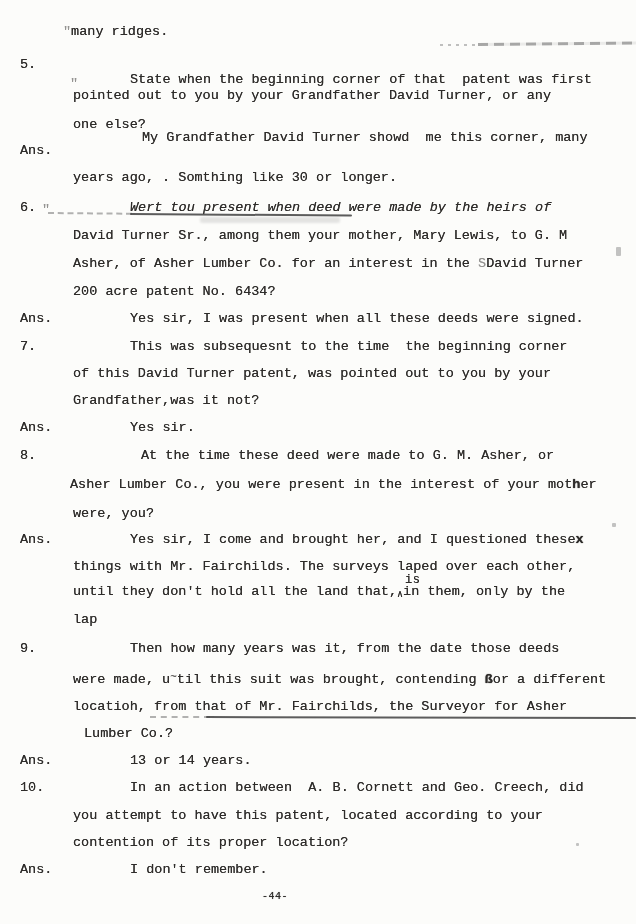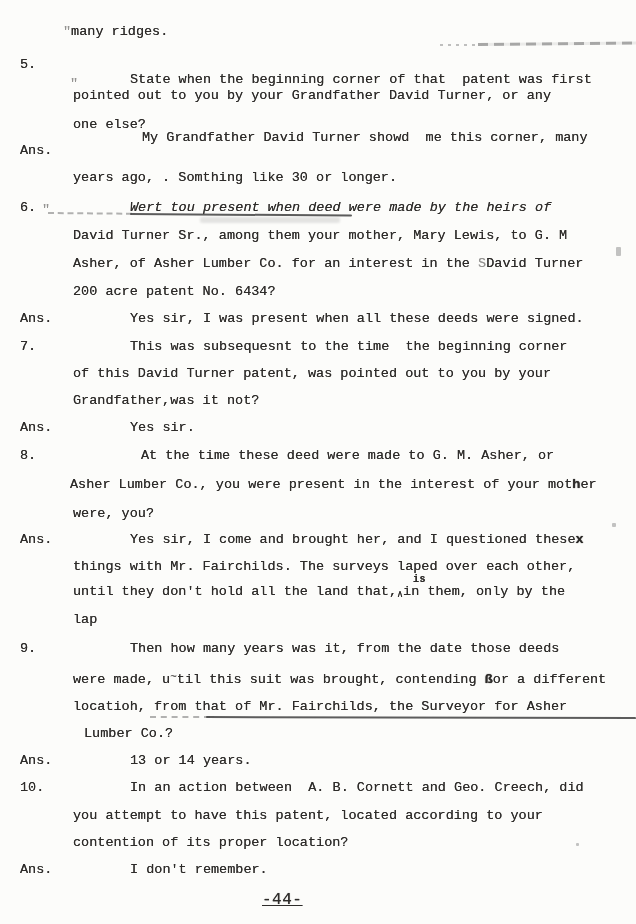--- a/index.html
+++ b/index.html
@@ -25,44 +25,43 @@
     left:20px;
     font-size:13.5px;
     line-height:16px;
     text-shadow:0 0 0.6px rgba(46,44,42,0.85);
   }
   .seg-faint { opacity:.5; }
   .seg-overstrike { font-weight:bold; text-shadow:0 0 1px #1e1c1a; }
   .seg-raised { vertical-align:3px; font-size:11px; opacity:.8; }
   .seg-insert { position:relative; display:inline-block; }
   .seg-insert .above {
-    position:absolute; left:16px; top:-12px;
-    font-size:10px; letter-spacing:.5px; white-space:pre;font-weight:bold;
+    position:absolute; left:8px; top:-12px;
+    font-size:12px; letter-spacing:.5px; white-space:pre;
   }
   .seg-insert .caret { font-size:10px; vertical-align:-2px; }
   .artifact { position:absolute; transform-origin:left center; }
   .pencil-line { height:2px; background:#454545; border-radius:1px; opacity:.88; }
   .dash-lead { height:0; border-top:2px dashed #8a8a8a; opacity:.65; }
   .smudge { background:#777; opacity:.18; filter:blur(1.2px); border-radius:2px; }
   .scribble {
     height:2.5px;
     background:repeating-linear-gradient(90deg,
       rgba(110,110,110,.6) 0 10px, rgba(110,110,110,.12) 10px 16px);
   }
   .dots {
     height:2px;
     background:repeating-linear-gradient(90deg,
       rgba(130,130,130,.5) 0 3px, transparent 3px 8px);
   }
   .speck { background:#888; opacity:.5; border-radius:1px; }
   .page-num {
     position:absolute; left:262px; top:891px;
-    font-size:16px; letter-spacing:.5px;
+    font-size:10px; letter-spacing:.5px;
     text-shadow:0 0 0.7px rgba(46,44,42,0.9);
-    text-decoration:underline;
   }
 </style>
 </head>
 <body>
 
 <div class="page">
   <div>
       <div class="line" style="top: 24px; left: 63px;"><span class="seg-faint">"</span><span>many ridges.</span></div>
       <span class="label" style="top: 57px;">5.</span>
       <div class="line" style="top: 72px; left: 130px;"><span>State when the beginning corner of that  patent was first</span></div>

